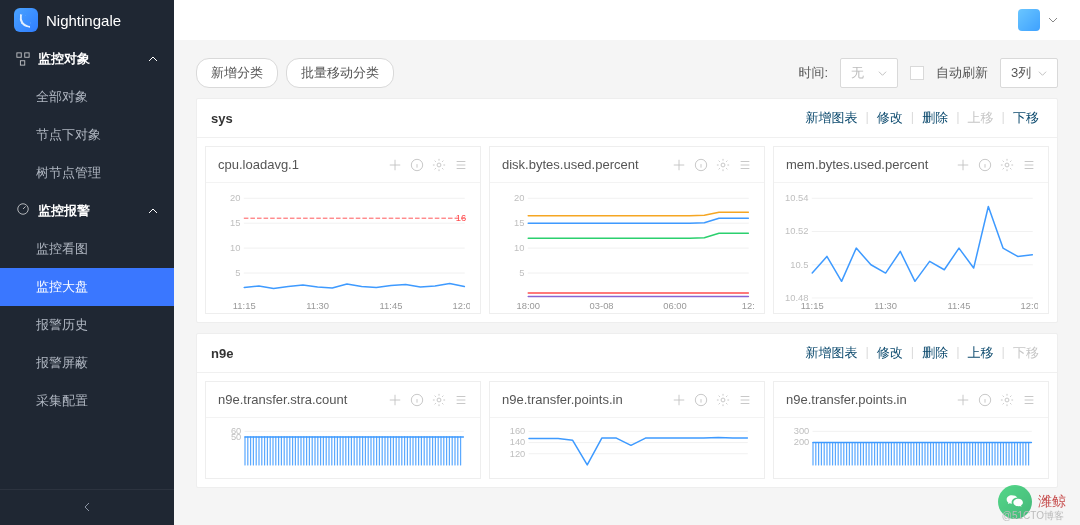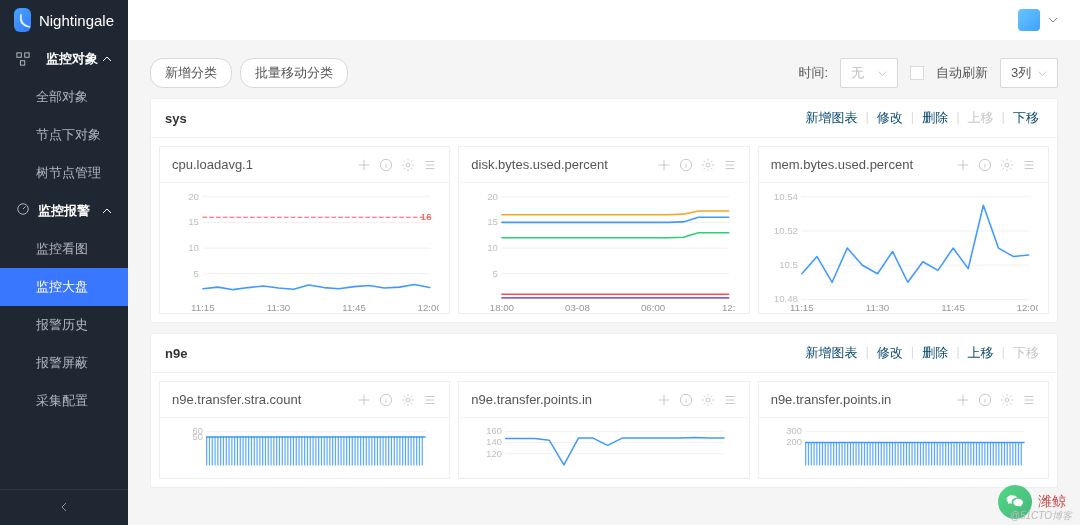--- a/index.html
+++ b/index.html
@@ -1,20 +1,20 @@
 <!DOCTYPE html>
 <html><head>
 <meta charset="utf-8">
 <style>
 * { box-sizing: border-box; margin: 0; padding: 0; }
 body { font-family: -apple-system, "PingFang SC", "Microsoft YaHei", sans-serif; font-size: 13px; background: #f5f5f5; width: 1080px; height: 525px; overflow: hidden; position: relative; }
 .app { display: flex; height: 100%; }
 
 
-.sidebar { width: 128px; background: #1f2733; color: #c8cdd6; display: flex; flex-direction: column; }
+.sidebar { width: 174px; background: #1f2733; color: #c8cdd6; display: flex; flex-direction: column; }
 .logo-row { display: flex; align-items: center; padding: 8px 14px; gap: 8px; color: #fff; font-size: 15px; }
 .logo-icon { width: 24px; height: 24px; border-radius: 6px; background: linear-gradient(135deg,#4aa3ff,#2f7dff); position: relative; }
 .logo-icon::after { content:""; position:absolute; left:5px; top:7px; width:10px; height:10px; border:2px solid #fff; border-top:none; border-right:none; border-radius:0 0 0 10px; transform:rotate(10deg); opacity:.85; }
 .nav { flex:1; overflow:auto; }
 .nav-group-title { display:flex; align-items:center; justify-content:space-between; padding:10px 16px; font-weight:600; color:#fff; cursor:pointer; }
 .nav-icon { width:14px; height:14px; opacity:.75; }
 .nav-item { padding:10px 16px 10px 36px; color:#b0b7c2; cursor:pointer; }
 .nav-item.active { background:#3a77ff; color:#fff; }
 .chevron { width:10px; height:10px; }
 .collapse-btn { padding:10px; text-align:center; border-top:1px solid rgba(255,255,255,.06); cursor:pointer; color:#8a93a3; }
@@ -53,36 +53,36 @@
 .chart-area svg { width:100%; height:100%; display:block; }
 .ytick { font-size:10px; fill:#bfbfbf; }
 .xtick { font-size:10px; fill:#999; text-anchor:middle; }
 .grid { stroke:#f0f0f0; stroke-width:1; }
 
 
 .wm { position:absolute; right:14px; bottom:6px; display:flex; align-items:center; gap:6px; opacity:.8; }
 .wm-circle { width:34px; height:34px; border-radius:50%; background:linear-gradient(135deg,#2bd06e,#1aa95b); display:flex; align-items:center; justify-content:center; }
 .wm-circle svg { width:20px; height:20px; }
 .wm-text { color:#b91c1c; font-size:14px; }
-.wm-sub { position:absolute; right:8px; bottom:-8px; font-size:10px; color:#bbb;font-style:italic; }
+.wm-sub { position:absolute; right:16px; bottom:-8px; font-size:10px; color:#bbb; }
 
 .mini-svg { stroke-linejoin:round; stroke-linecap:round; fill:none; }
 </style>
 </head>
 <body>
 
 <div class="app">
   <aside class="sidebar">
     <div class="logo-row">
       <span class="logo-icon"></span>
       <span>Nightingale</span>
     </div>
     <nav class="nav">
       <div class="nav-group-title">
-        <span style="display:flex;align-items:center;gap:16px;">
+        <span style="display:flex;align-items:center;gap:8px;">
           <svg class="nav-icon" viewBox="0 0 16 16">
               <rect x="1" y="1" width="5" height="5" fill="none" stroke="currentColor"></rect>
               <rect x="10" y="1" width="5" height="5" fill="none" stroke="currentColor"></rect>
               <rect x="5" y="10" width="5" height="5" fill="none" stroke="currentColor"></rect>
             </svg>
           <span>监控对象</span>
         </span>
         <svg class="chevron" viewBox="0 0 10 10">
             <path d="M1 7 L5 3 L9 7" stroke="currentColor" fill="none"></path>
           </svg>

